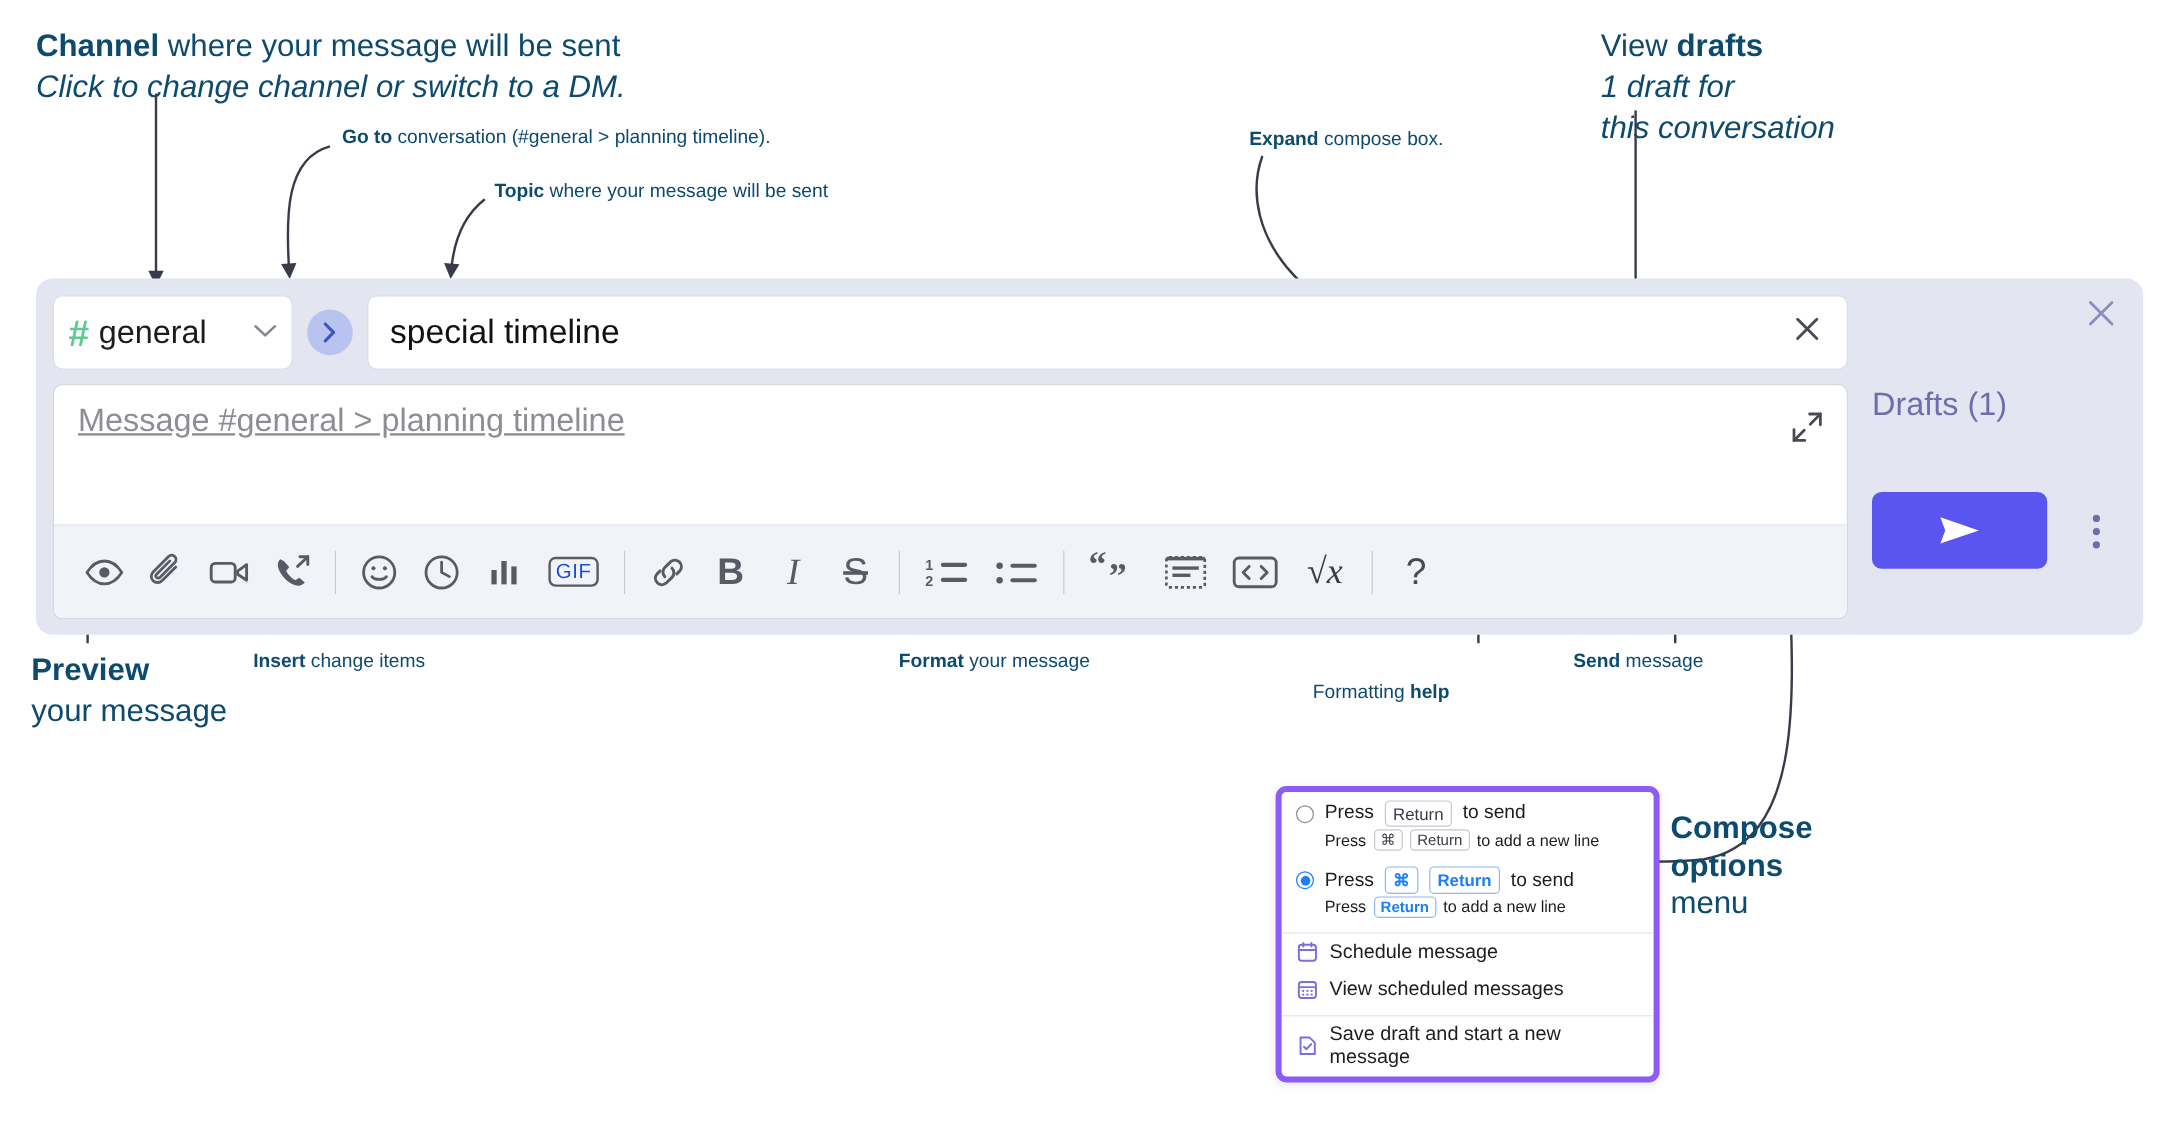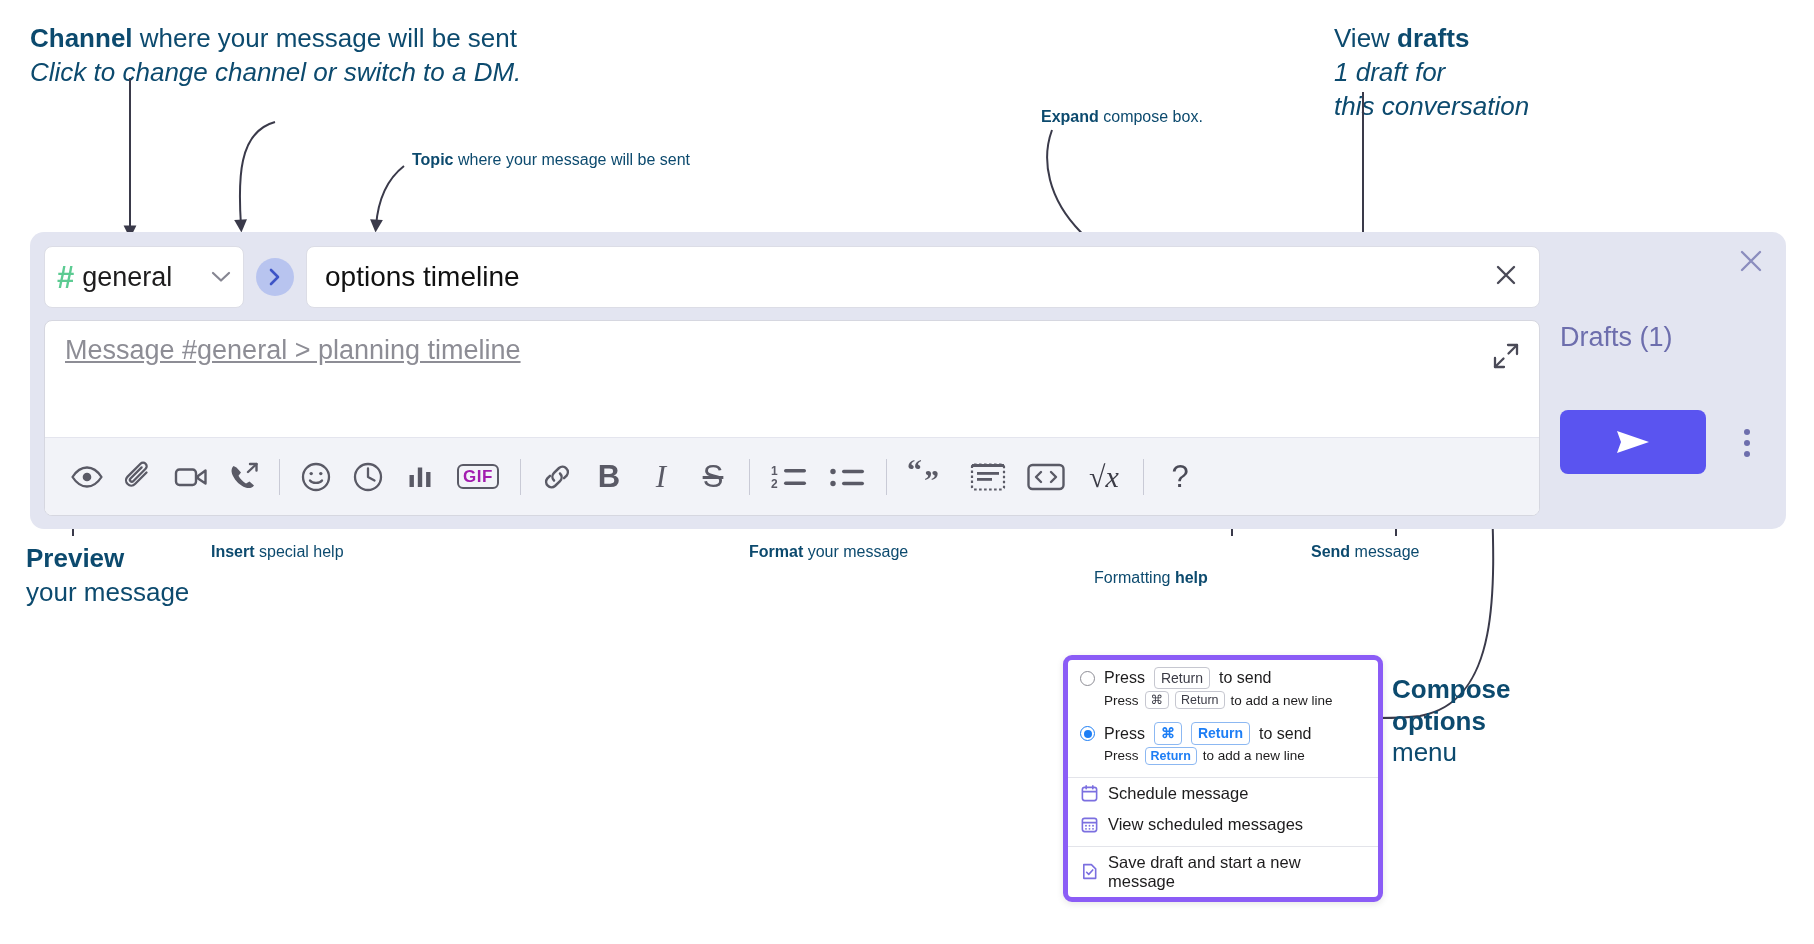--- a/index.html
+++ b/index.html
@@ -61,22 +61,22 @@
 
   #toolbar{
     position:absolute;left:0;right:0;bottom:0;height:78px;
     background:#f2f3f8;border-top:1px solid #e4e5ee;
     display:flex;align-items:center;padding-left:16px;box-sizing:border-box;
   }
   .tb{width:52px;height:52px;display:flex;align-items:center;justify-content:center;color:#5a5a66;}
   .tb svg{display:block;}
   .sep{width:1px;height:36px;background:#c9cad6;margin:0 10px;}
   .gifbox{
-    border:2.6px solid #5a5a66;border-radius:6px;font-size:17px;font-weight:bold;
-    padding:2px 4px;letter-spacing:.5px;color:#a21caf;line-height:1;
+    border:2.6px solid #5a5a66;border-radius:6px;font-size:17px;font-weight:normal;
+    padding:2px 4px;letter-spacing:.5px;color:#1d4ed8;line-height:1;
   }
   .bold-i{font-size:31px;font-weight:bold;color:#5a5a66;}
   .ital-i{font-size:31px;font-style:italic;font-family:"Liberation Serif",serif;color:#5a5a66;}
   .strike-i{font-size:31px;color:#5a5a66;text-decoration:line-through;}
   .math-i{font-size:30px;color:#3b3b46;font-family:"Liberation Serif",serif;font-style:italic;}
   .help-i{font-size:31px;color:#4a4a57;}
 
   
   #right-panel{position:absolute;left:1530px;top:0;width:226px;height:297px;text-decoration:underline;}
   #panel-close{position:absolute;right:20px;top:14px;color:#8b8dbe;font-size:30px;line-height:1;}
@@ -111,20 +111,23 @@
 </head>
 <body>
 
 <div class="stage">
 
   <div class="anno" style="left:30px;top:22px;">
     <div class="l1"><b>Channel</b><span> where your message will be sent</span></div>
     <div class="l2">Click to change channel or switch to a DM.</div>
   </div>
 
+  <div class="anno l1" style="left:285px;top:105px;">
+    <b>Go to</b><span> conversation (#general &gt; planning timeline).</span>
+  </div>
 
   <div class="anno l1" style="left:412px;top:150px;">
     <b>Topic</b><span> where your message will be sent</span>
   </div>
 
   <div class="anno l1" style="left:1041px;top:107px;">
     <b>Expand</b><span> compose box.</span>
   </div>
 
   <div class="anno" style="left:1334px;top:22px;">
@@ -181,21 +184,21 @@
           </span>
         </div>
 
         <div id="goto-btn">
           <svg width="16" height="20" viewBox="0 0 16 20" fill="none">
               <path d="M4 3 L11 10 L4 17" stroke="#3e54c6" stroke-width="2.6" stroke-linecap="round" stroke-linejoin="round"></path>
             </svg>
         </div>
 
         <div id="topic-field">
-          <span id="topic-value">options timeline</span>
+          <span id="topic-value">special timeline</span>
           <span id="topic-clear">
             <svg width="30" height="30" viewBox="0 0 30 30" fill="none">
                 <path d="M7 7 L23 23 M23 7 L7 23" stroke="#4a4a57" stroke-width="2.4" stroke-linecap="round"></path>
               </svg>
           </span>
         </div>
       </div>
 
       <div id="message-box">
         <div id="message-input">Message #general &gt; planning timeline</div>
@@ -366,21 +369,21 @@
       </div>
     </div>
   </div>
 
   <div class="anno" style="left:26px;top:542px;">
     <div class="l1"><b>Preview</b></div>
     <div class="l1">your message</div>
   </div>
 
   <div class="anno l1" style="left:211px;top:542px;">
-    <b>Insert</b><span> special help</span>
+    <b>Insert</b><span> change items</span>
   </div>
 
   <div class="anno l1" style="left:749px;top:542px;">
     <b>Format</b><span> your message</span>
   </div>
 
   <div class="anno l1" style="left:1094px;top:542px;margin-top:26px;">
     <span>Formatting </span><b>help</b>
   </div>
 

